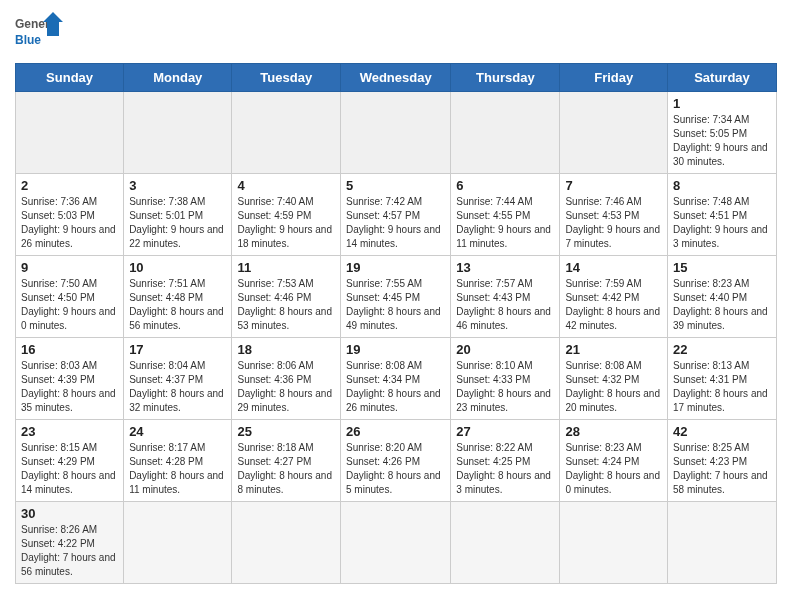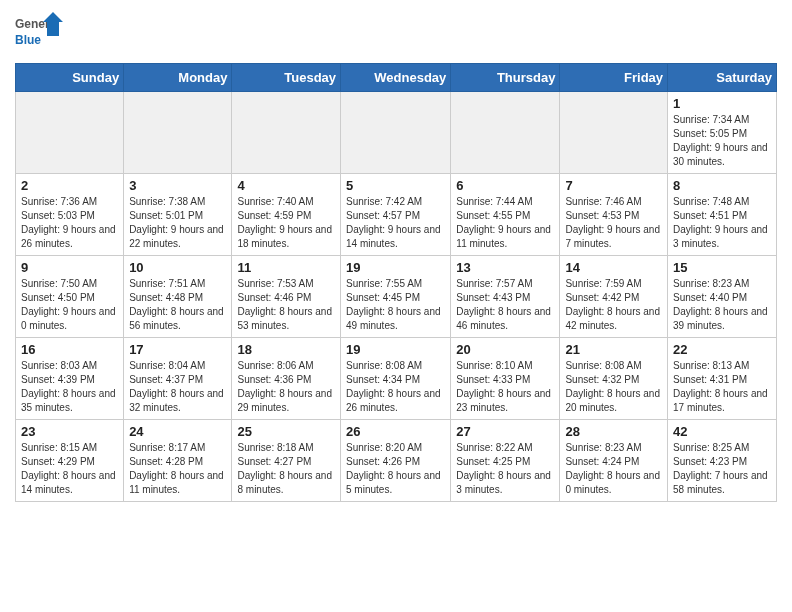--- a/index.html
+++ b/index.html
@@ -37,21 +37,21 @@
       width: 100%;
       border-collapse: collapse;
       border: 1px solid #bbb;
     }
     .calendar th {
       background: #2e6db4;
       color: #fff;
       font-size: 13px;
       font-weight: bold;
       padding: 6px 4px;
-      text-align: right;
+      text-align: center;
       border: 1px solid #2560a0;
     }
     .calendar td {
       vertical-align: top;
       border: 1px solid #ccc;
       padding: 4px 5px;
       width: 113px;
       min-height: 80px;
       font-size: 10.5px;
       color: #333;
@@ -293,14 +293,28 @@
 Sunset: 4:24 PM
 Daylight: 8 hours and 0 minutes.</div>
         </td>
         <td>
           <span class="day-number">42</span>
           <div class="day-info">Sunrise: 8:25 AM
 Sunset: 4:23 PM
 Daylight: 7 hours and 58 minutes.</div>
         </td>
       </tr>
+      <tr class="week-row">
+        <td class="last-row">
+          <span class="day-number">30</span>
+          <div class="day-info">Sunrise: 8:26 AM
+Sunset: 4:22 PM
+Daylight: 7 hours and 56 minutes.</div>
+        </td>
+        <td class="empty last-row"></td>
+        <td class="empty last-row"></td>
+        <td class="empty last-row"></td>
+        <td class="empty last-row"></td>
+        <td class="empty last-row"></td>
+        <td class="empty last-row"></td>
+      </tr>
     </tbody>
 </table>
 
 </body></html>

